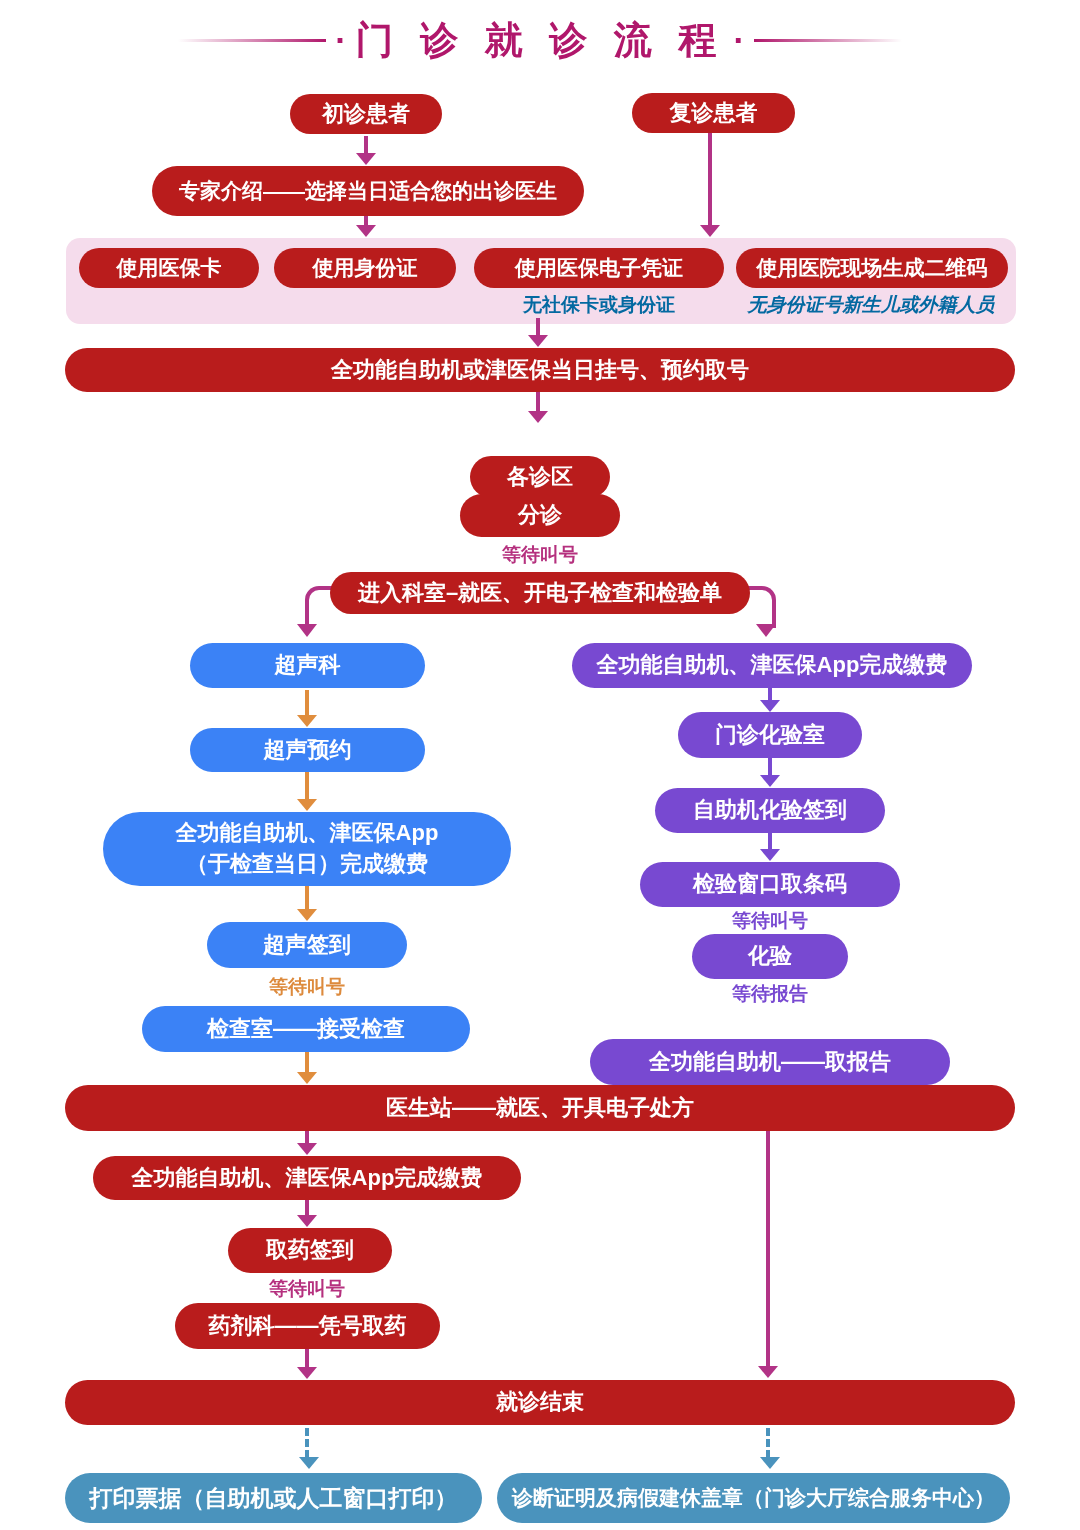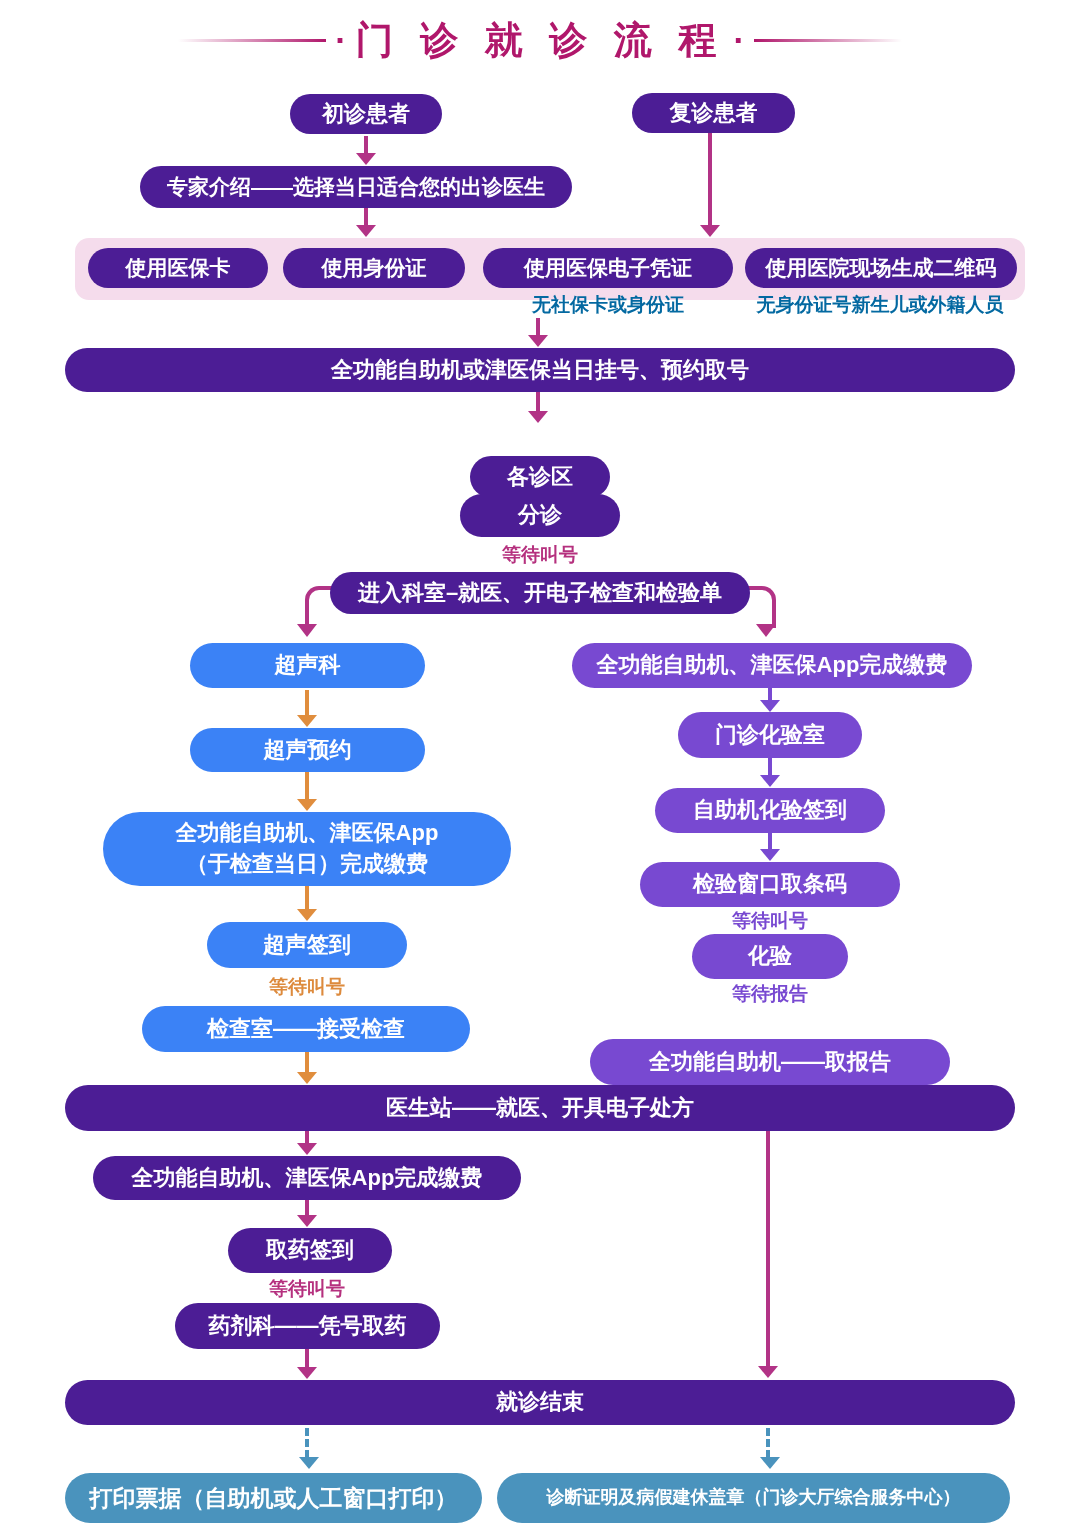--- a/index.html
+++ b/index.html
@@ -14,21 +14,21 @@
   .t-line.l{background:linear-gradient(to right,rgba(176,23,107,0),#b0176b);}
   .t-line.r{background:linear-gradient(to left,rgba(176,23,107,0),#b0176b);}
   .t-dot{color:#b0176b;font-size:34px;font-weight:bold;line-height:1;}
   .t-text{color:#b0176b;font-size:38px;font-weight:bold;letter-spacing:8px;white-space:nowrap;}
   
   .pill{
     position:absolute;border-radius:999px;color:#ffffff;font-weight:bold;font-size:22px;
     display:flex;align-items:center;justify-content:center;text-align:center;
     white-space:nowrap;z-index:2;line-height:1.4;
   }
-  .pink{background:#4c1d95;}
+  .pink{background:#b91c1c;}
   .orange{background:#3b82f6;}
   .purple{background:#7849d1;}
   .blue{background:#4a93bd;}
   .band{position:absolute;background:#f5dcec;border-radius:14px;z-index:1;}
   .note{position:absolute;color:#0369a1;font-size:19px;font-weight:bold;text-align:center;white-space:nowrap;}
   .wait{position:absolute;font-size:19px;font-weight:bold;text-align:center;white-space:nowrap;z-index:2;}
   .w-pink{color:#b5307e;}
   .w-orange{color:#dd8a3c;}
   .w-purple{color:#7849d1;}
   .multiline{white-space:pre-line;}
@@ -66,30 +66,30 @@
     <div class="t-dot">·</div>
     <div class="t-line r"></div>
   </div>
 
   <div class="pill pink" style="left:290px;top:94px;width:152px;height:40px;">初诊患者</div>
   <div class="pill pink" style="left:632px;top:93px;width:163px;height:40px;">复诊患者</div>
 
   <div class="arrow a-pink" style="left:364px;top:136px;height:18px;"></div>
   <div class="arrow a-pink" style="left:708px;top:133px;height:93px;"></div>
 
-  <div class="pill pink" style="left:140px;top:166px;width:432px;height:42px;font-size:21px;">专家介绍——选择当日适合您的出诊医生</div>
+  <div class="pill pink" style="left:152px;top:166px;width:432px;height:50px;font-size:21px;">专家介绍——选择当日适合您的出诊医生</div>
   <div class="arrow a-pink" style="left:364px;top:208px;height:18px;"></div>
 
-  <div class="band" style="left:75px;top:238px;width:950px;height:62px;">
+  <div class="band" style="left:66px;top:238px;width:950px;height:86px;">
     <div class="pill pink" style="left:13px;top:10px;width:180px;height:40px;font-size:21px;">使用医保卡</div>
     <div class="pill pink" style="left:208px;top:10px;width:182px;height:40px;font-size:21px;">使用身份证</div>
     <div class="pill pink" style="left:408px;top:10px;width:250px;height:40px;font-size:21px;">使用医保电子凭证</div>
     <div class="pill pink" style="left:670px;top:10px;width:272px;height:40px;font-size:21px;">使用医院现场生成二维码</div>
     <div class="note" style="left:408px;top:54px;width:250px;">无社保卡或身份证</div>
-    <div class="note" style="left:650px;top:54px;width:310px;">无身份证号新生儿或外籍人员</div>
+    <div class="note" style="left:650px;top:54px;width:310px;font-style:italic;">无身份证号新生儿或外籍人员</div>
   </div>
 
   <div class="arrow a-pink" style="left:536px;top:318px;height:18px;"></div>
 
   <div class="pill pink" style="left:65px;top:348px;width:950px;height:44px;">全功能自助机或津医保当日挂号、预约取号</div>
   <div class="arrow a-pink" style="left:536px;top:392px;height:20px;"></div>
 
   <div class="pill pink" style="left:470px;top:424px;width:140px;height:42px;margin-top:32px;">各诊区</div>
   <div class="arrow a-pink" style="left:536px;top:466px;height:17px;"></div>
 
@@ -137,15 +137,15 @@
   <div class="wait w-pink" style="left:232px;top:1276px;width:150px;">等待叫号</div>
   <div class="pill pink" style="left:175px;top:1303px;width:265px;height:46px;">药剂科——凭号取药</div>
   <div class="arrow a-pink" style="left:305px;top:1349px;height:19px;"></div>
 
   <div class="pill pink" style="left:65px;top:1380px;width:950px;height:45px;">就诊结束</div>
 
   <div class="arrow a-blue dashed" style="left:305px;top:1428px;height:30px;"></div>
   <div class="arrow a-blue dashed" style="left:766px;top:1428px;height:30px;"></div>
 
   <div class="pill blue" style="left:65px;top:1473px;width:417px;height:50px;font-size:23px;border-radius:25px;">打印票据（自助机或人工窗口打印）</div>
-  <div class="pill blue" style="left:497px;top:1473px;width:513px;height:50px;font-size:18px;border-radius:25px;">诊断证明及病假建休盖章（门诊大厅综合服务中心）</div>
+  <div class="pill blue" style="left:497px;top:1473px;width:513px;height:50px;font-size:21px;border-radius:25px;">诊断证明及病假建休盖章（门诊大厅综合服务中心）</div>
 
 </div>
 
 </body></html>

